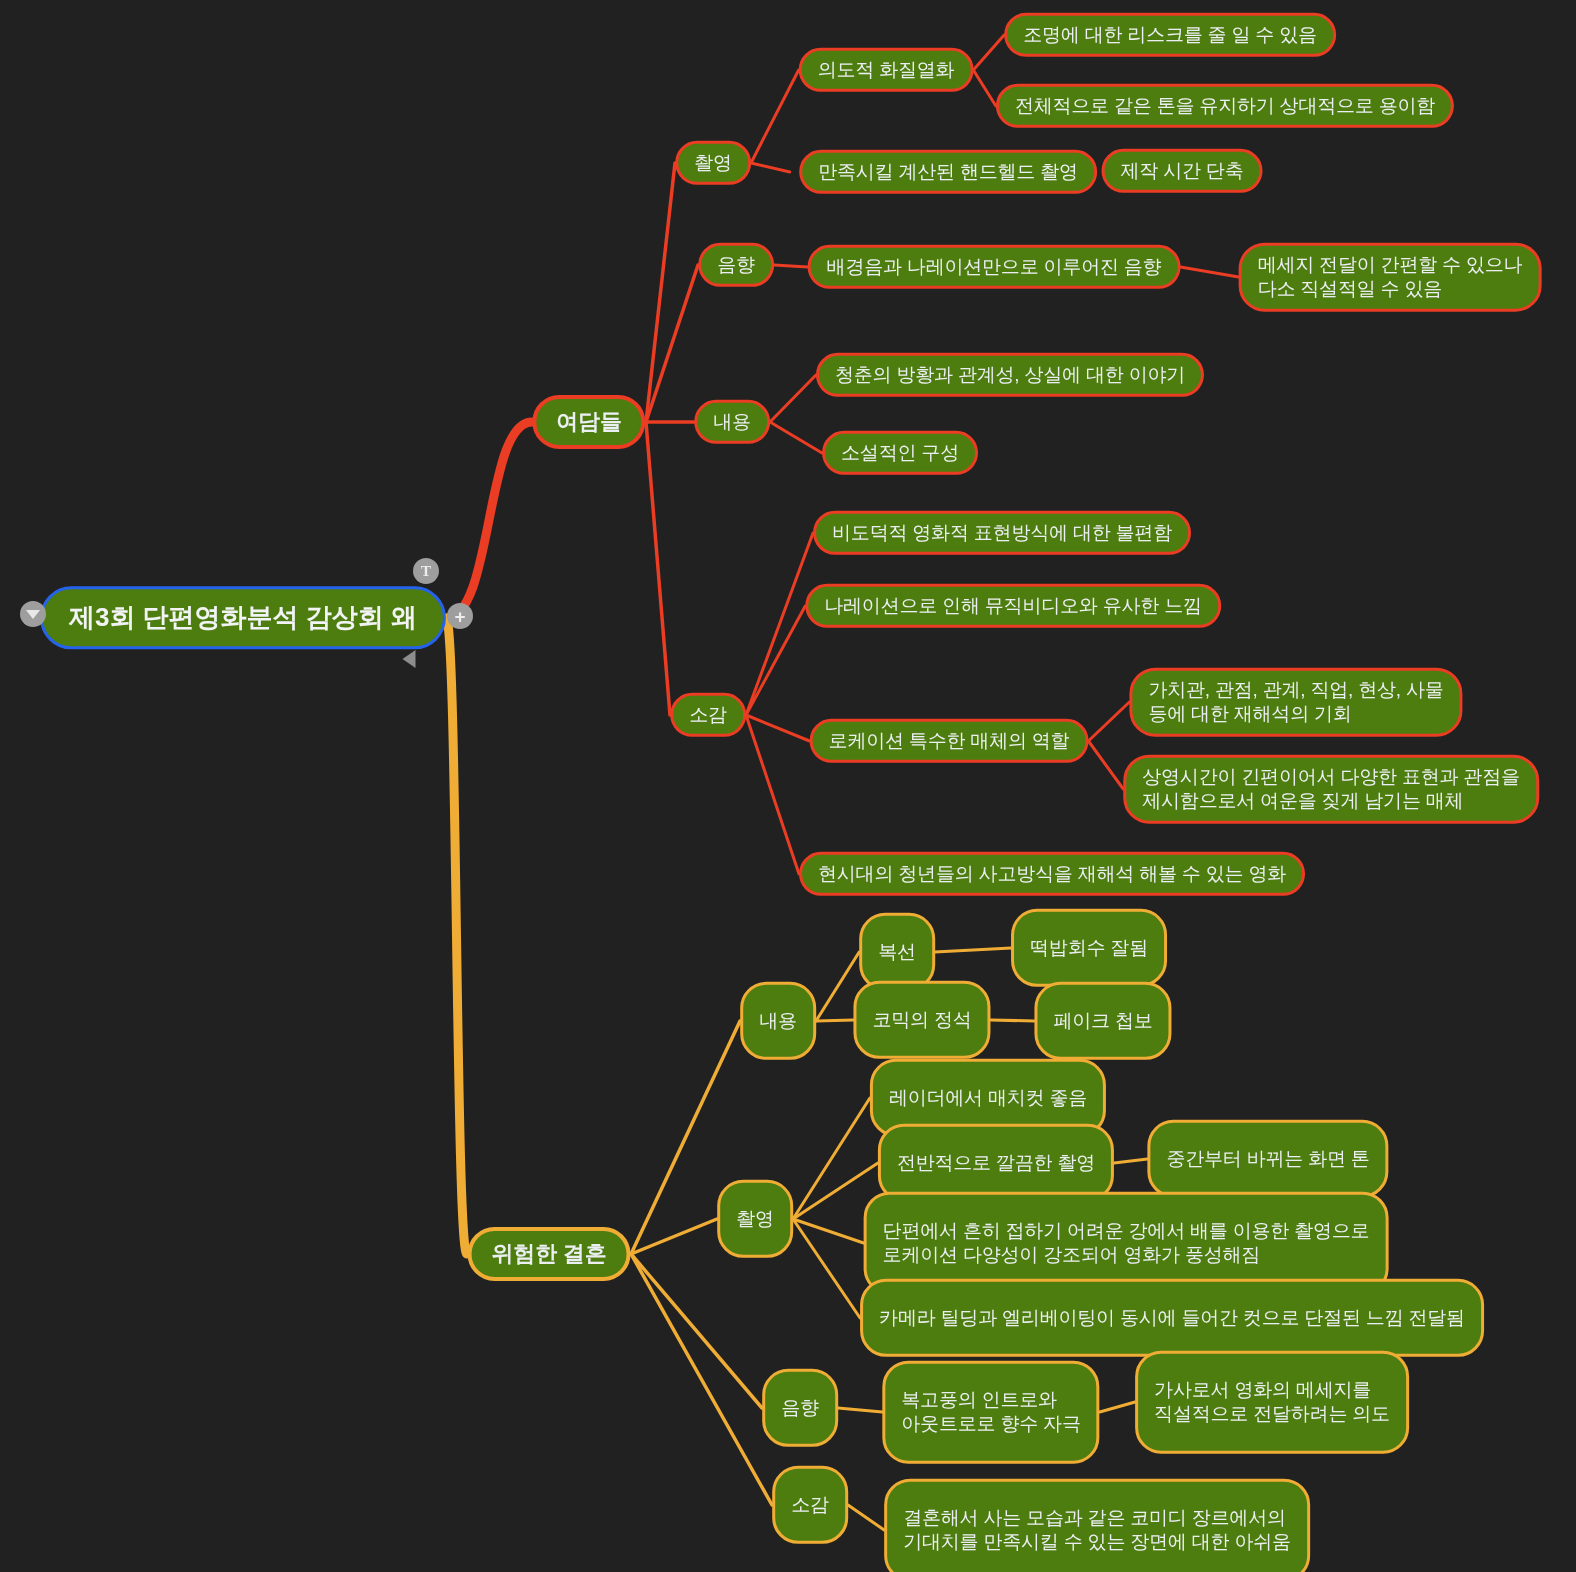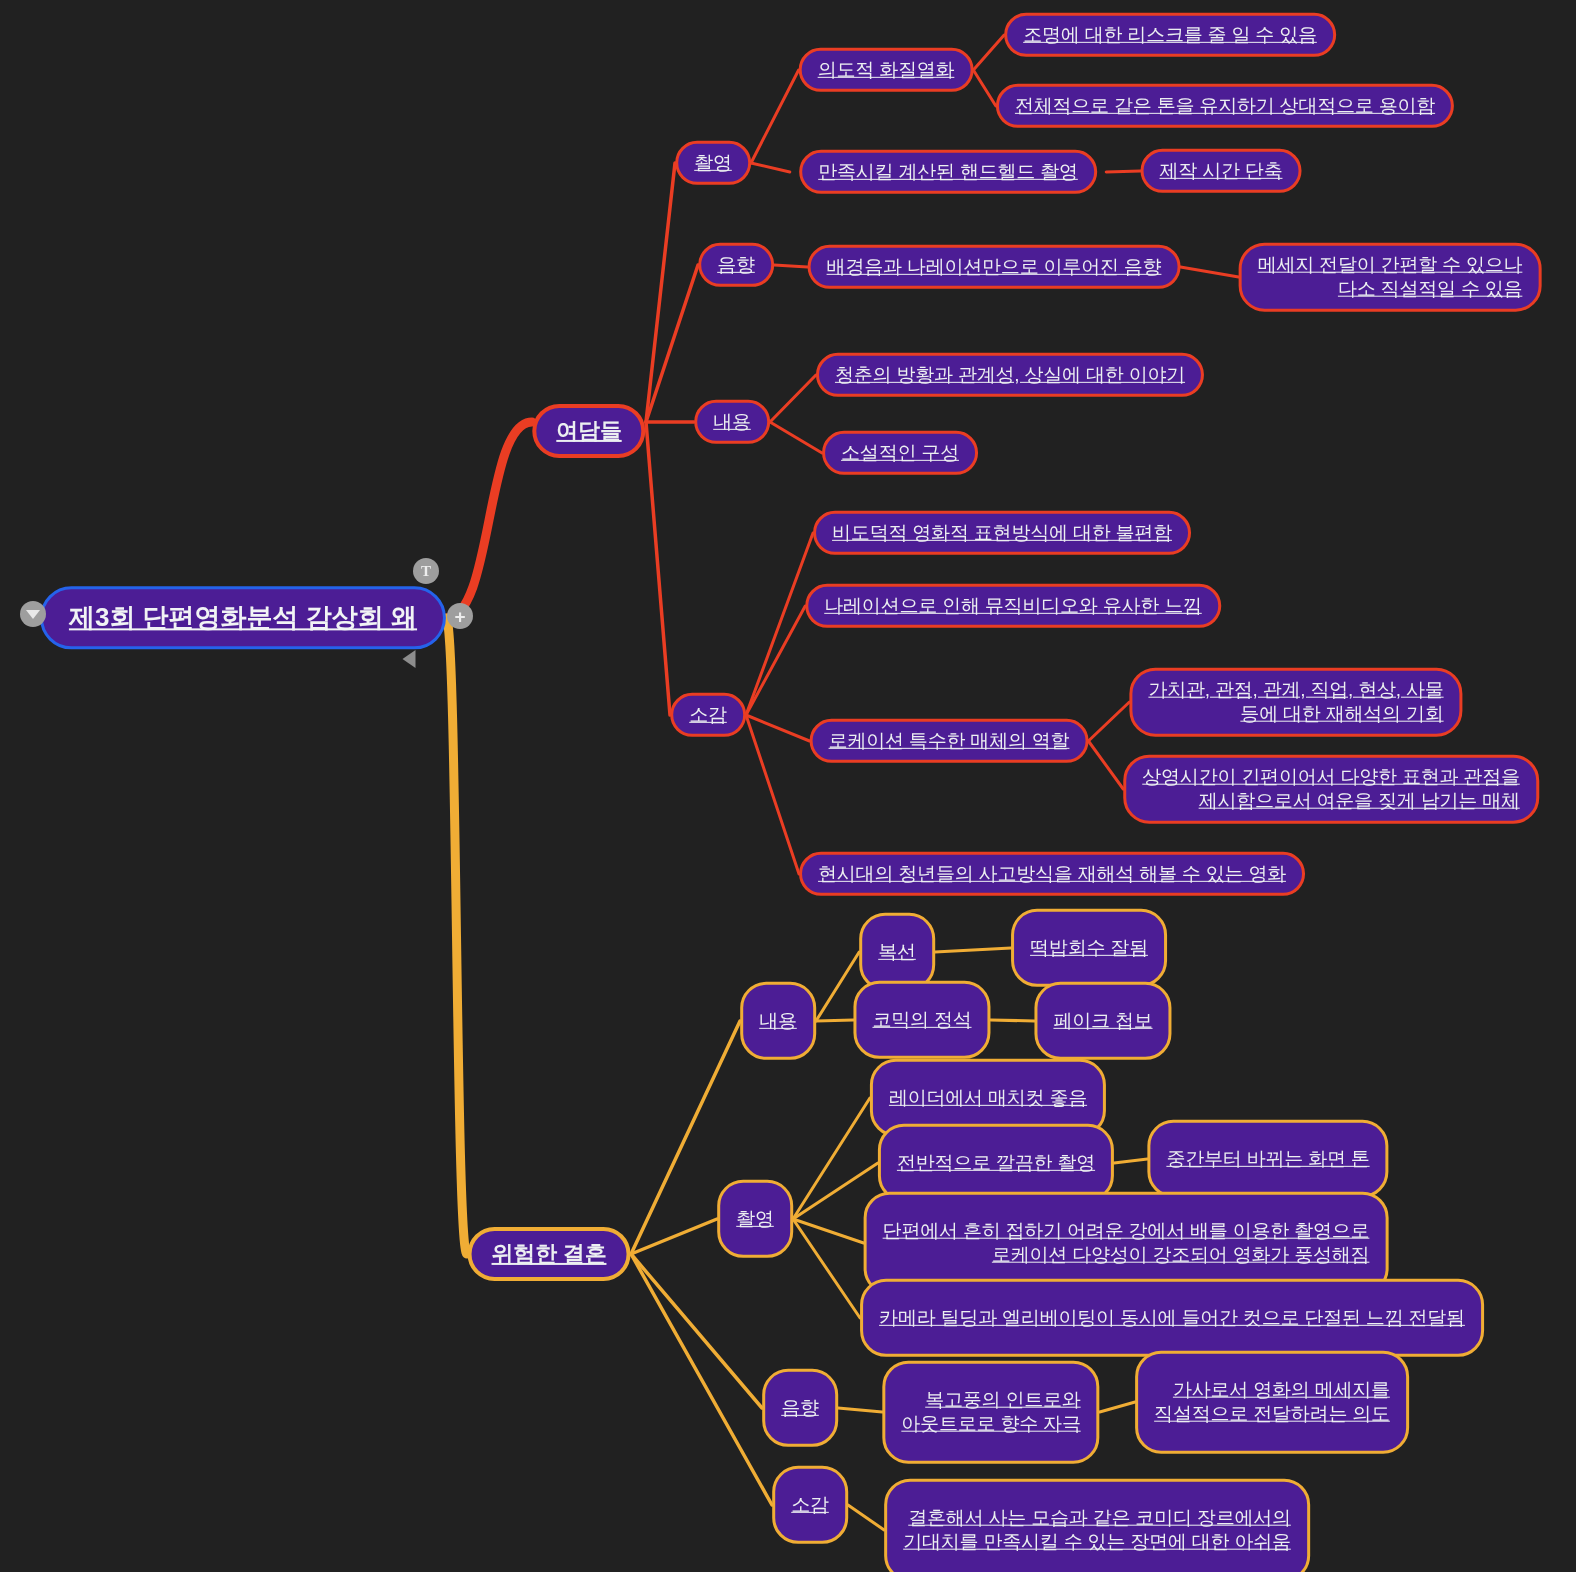--- a/index.html
+++ b/index.html
@@ -26,29 +26,28 @@
     width: 1576px;
     height: 1572px;
     pointer-events: none;
   }
   .node {
     position: absolute;
     box-sizing: border-box;
     display: flex;
     align-items: center;
     justify-content: center;
-    text-align: right;
-    background: #4c1d95;
+    text-align: left;
+    background: #4d7c0f;
     color: #eceff1;
     white-space: pre;
     line-height: 1.28;
     letter-spacing: -0.2px;
     transform: translate(-50%, -50%);
     border-style: solid;
-    text-decoration: underline;
   }
   .node.red {
     border-color: #ea3d23;
     border-width: 3px;
     font-size: 19px;
     padding: 7px 16px;
     border-radius: 26px;
   }
   .node.orange {
     border-color: #f0ad35;
@@ -156,27 +155,27 @@
       <path d="M 793 1219 L 863.6171875 1243" stroke="#f0ad35" stroke-width="3" fill="none" stroke-linecap="round"></path>
       <path d="M 793 1219 L 860.078125 1318" stroke="#f0ad35" stroke-width="3" fill="none" stroke-linecap="round"></path>
       <path d="M 631.0625 1254 L 762 1408" stroke="#f0ad35" stroke-width="3.5" fill="none" stroke-linecap="round"></path>
       <path d="M 838 1408 L 882.3203125 1412" stroke="#f0ad35" stroke-width="3" fill="none" stroke-linecap="round"></path>
       <path d="M 1099.6796875 1412 L 1135.1171875 1402" stroke="#f0ad35" stroke-width="3" fill="none" stroke-linecap="round"></path>
       <path d="M 631.0625 1254 L 772 1505" stroke="#f0ad35" stroke-width="3.5" fill="none" stroke-linecap="round"></path>
       <path d="M 848 1505 L 884.15625 1530" stroke="#f0ad35" stroke-width="3" fill="none" stroke-linecap="round"></path>
     </svg>
   <div id="nodes">
       <div class="node root root" style="left: 243px; top: 618px;">제3회 단편영화분석 감상회 왜</div>
-      <div class="node red branch" style="left: 589px; top: 422px; margin-top: 9px;">여담들</div>
+      <div class="node red branch" style="left: 589px; top: 422px;">여담들</div>
       <div class="node red" style="left: 713px; top: 163px;">촬영</div>
       <div class="node red" style="left: 886px; top: 70px;">의도적 화질열화</div>
       <div class="node red" style="left: 1170px; top: 35px;">조명에 대한 리스크를 줄 일 수 있음</div>
       <div class="node red" style="left: 1225px; top: 106px;">전체적으로 같은 톤을 유지하기 상대적으로 용이함</div>
       <div class="node red" style="left: 948px; top: 172px;">만족시킬 계산된 핸드헬드 촬영</div>
-      <div class="node red" style="left: 1221px; top: 171px;">제작 시간 단축</div>
+      <div class="node red" style="left: 1182px; top: 171px;">제작 시간 단축</div>
       <div class="node red" style="left: 736px; top: 265px;">음향</div>
       <div class="node red" style="left: 994px; top: 267px;">배경음과 나레이션만으로 이루어진 음향</div>
       <div class="node red" style="left: 1390px; top: 277px;">메세지 전달이 간편할 수 있으나
 다소 직설적일 수 있음</div>
       <div class="node red" style="left: 732px; top: 422px;">내용</div>
       <div class="node red" style="left: 1010px; top: 375px;">청춘의 방황과 관계성, 상실에 대한 이야기</div>
       <div class="node red" style="left: 900px; top: 453px;">소설적인 구성</div>
       <div class="node red" style="left: 708px; top: 715px;">소감</div>
       <div class="node red" style="left: 1002px; top: 533px;">비도덕적 영화적 표현방식에 대한 불편함</div>
       <div class="node red" style="left: 1013px; top: 606px;">나레이션으로 인해 뮤직비디오와 유사한 느낌</div>

